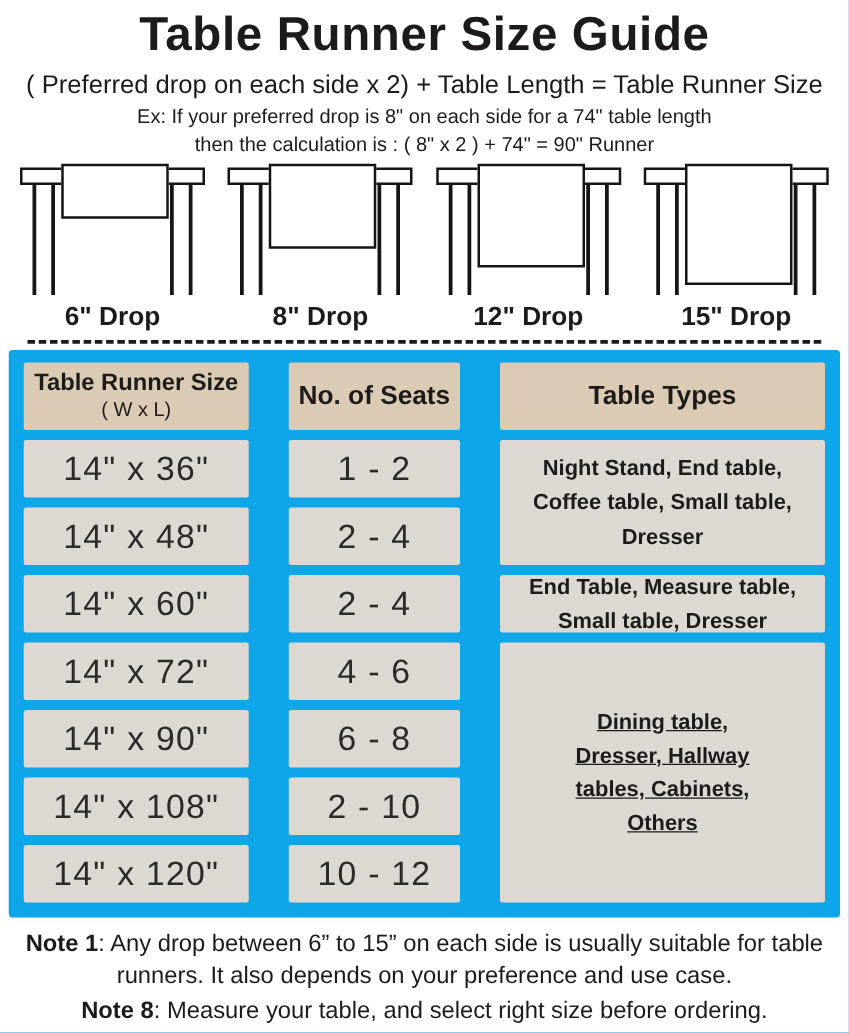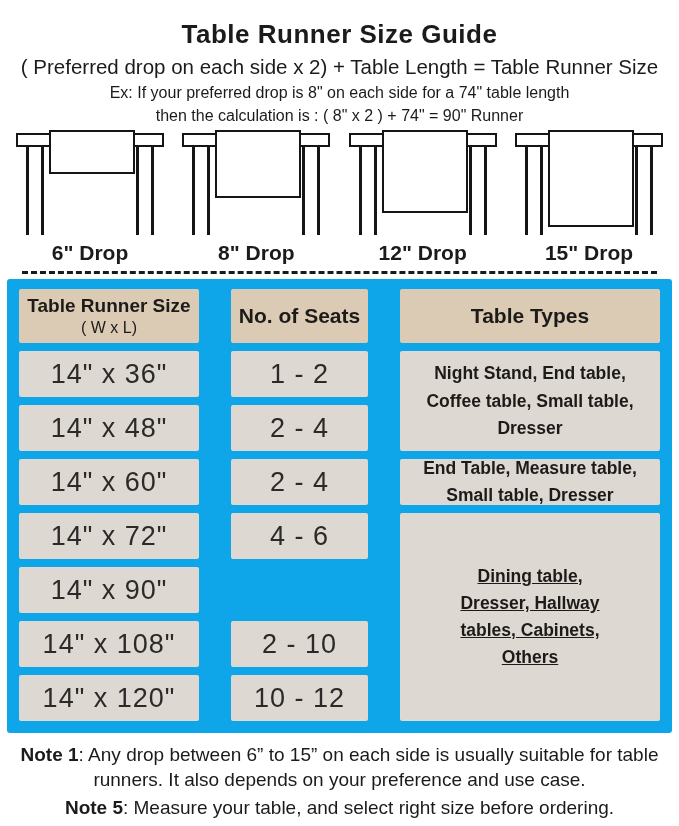--- a/index.html
+++ b/index.html
@@ -3,21 +3,21 @@
 <meta charset="utf-8">
 <style>
   html,body{margin:0;padding:0;}
   body{
     width:679px;height:826px;background:#ffffff;
     font-family:"Liberation Sans","DejaVu Sans",sans-serif;
     color:#1d1b19;overflow:hidden;
   }
   
   .hdr{text-align:center;}
-  .title{font-size:26px;font-weight:bold;letter-spacing:.5px;padding-top:20px;line-height:1.08;}
+  .title{font-size:38px;font-weight:bold;letter-spacing:.5px;padding-top:8px;line-height:1.08;}
   .formula{font-size:20.5px;margin-top:7px;}
   .ex{font-size:16px;margin-top:5px;}
   
   .illus-row{display:flex;justify-content:space-between;padding:0 12px;margin-top:5px;height:105px;}
   .illus{position:relative;width:156px;height:105px;}
   .tabletop{position:absolute;top:3px;left:4px;right:4px;height:10px;background:#fff;border:2px solid #151515;}
   .leg{position:absolute;top:15px;bottom:0;width:12px;border-left:3px solid #151515;border-right:3px solid #151515;}
   .leg.l{left:14px;} .leg.r{right:14px;}
   .runner{position:absolute;top:0;left:50%;margin-left:-41px;width:82px;background:#fff;border:2.5px solid #151515;}
   .d6{height:40px;} .d8{height:64px;} .d12{height:79px;} .d15{height:93px;}
@@ -105,24 +105,25 @@
   <div class="cell dcell val" style="grid-column:1;grid-row:4;">14" x 60"</div>
   <div class="cell dcell val" style="grid-column:1;grid-row:5;">14" x 72"</div>
   <div class="cell dcell val" style="grid-column:1;grid-row:6;">14" x 90"</div>
   <div class="cell dcell val" style="grid-column:1;grid-row:7;">14" x 108"</div>
   <div class="cell dcell val" style="grid-column:1;grid-row:8;">14" x 120"</div>
 
   <div class="cell dcell val" style="grid-column:2;grid-row:2;">1 - 2</div>
   <div class="cell dcell val" style="grid-column:2;grid-row:3;">2 - 4</div>
   <div class="cell dcell val" style="grid-column:2;grid-row:4;">2 - 4</div>
   <div class="cell dcell val" style="grid-column:2;grid-row:5;">4 - 6</div>
+  <div class="cell dcell val" style="grid-column:2;grid-row:6;">6 - 8</div>
   <div class="cell dcell val" style="grid-column:2;grid-row:7;">2 - 10</div>
   <div class="cell dcell val" style="grid-column:2;grid-row:8;">10 - 12</div>
 
   <div class="cell dcell types" style="grid-column:3;grid-row:2 / span 2;">Night Stand, End table, Coffee table, Small table, Dresser</div>
   <div class="cell dcell types" style="grid-column:3;grid-row:4;">End Table, Measure table, Small table, Dresser</div>
   <div class="cell dcell types narrow" style="grid-column:3;grid-row:5 / span 4;text-decoration:underline;">Dining table, Dresser, Hallway tables, Cabinets, Others</div>
 </div>
 
 <div class="notes">
   <p class="note"><b>Note 1</b><span>: Any drop between 6” to 15” on each side is usually suitable for table runners. It also depends on your preference and use case.</span></p>
-  <p class="note"><b>Note 5</b><span>: Measure your table, and select right size before ordering.</span></p>
+  <p class="note"><b>Note 8</b><span>: Measure your table, and select right size before ordering.</span></p>
 </div>
 
 </body></html>

